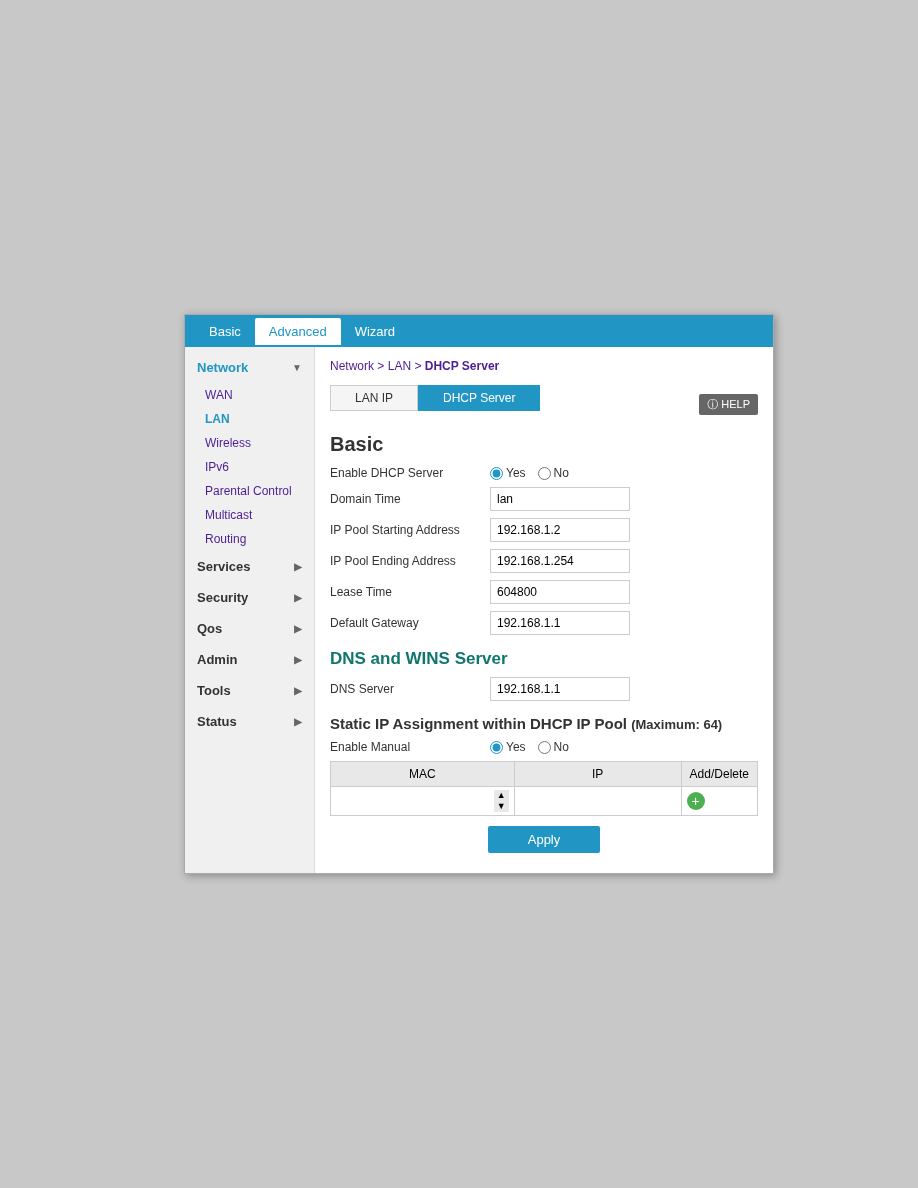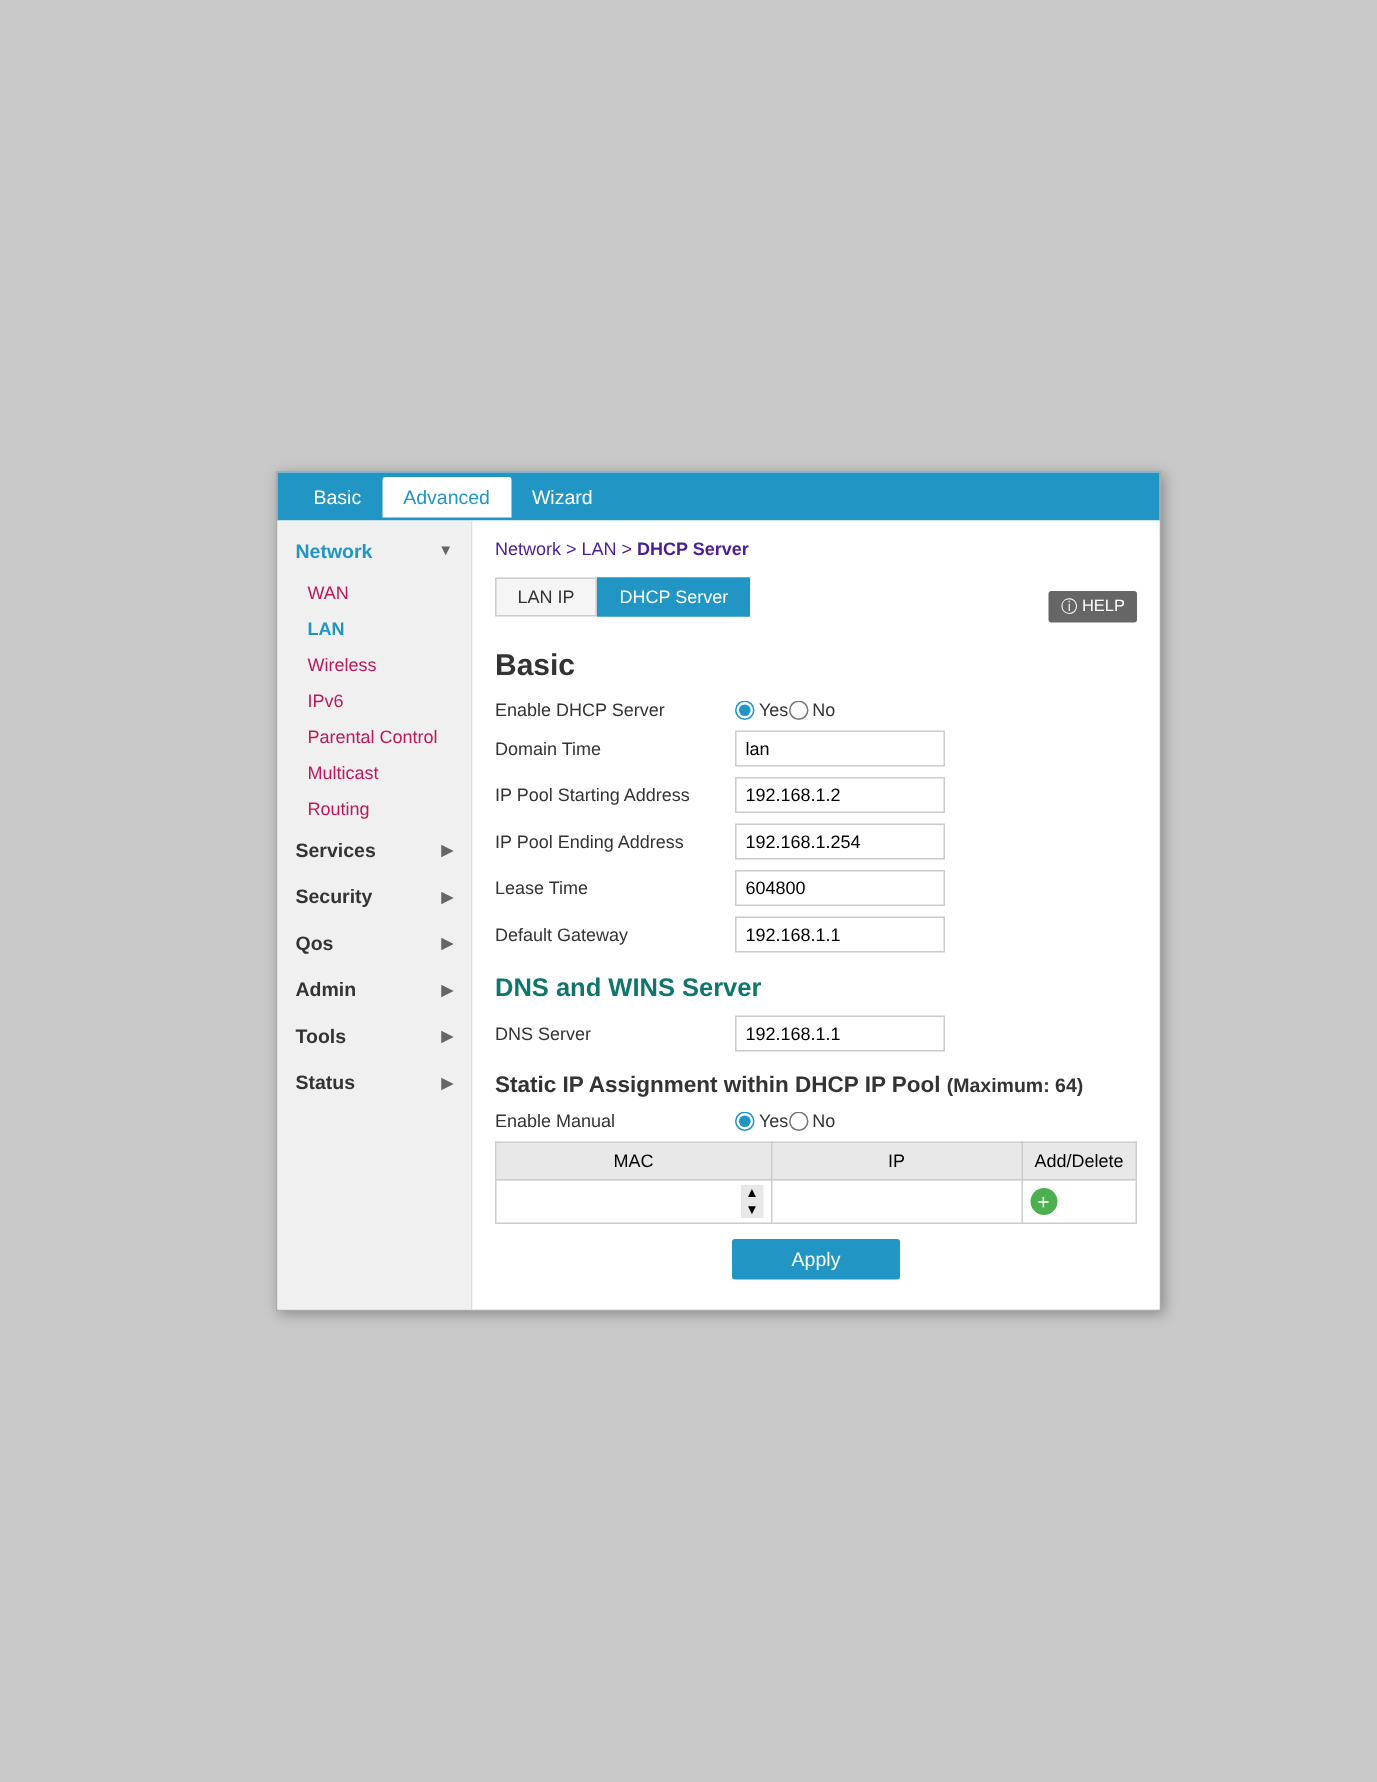--- a/index.html
+++ b/index.html
@@ -66,21 +66,21 @@
     .sidebar-main-item.active {
       color: #2196c4;
     }
     .sidebar-main-item .chevron {
       font-size: 10px;
       color: #666;
     }
     .sidebar-sub-item {
       padding: 5px 12px 5px 20px;
       font-size: 12px;
-      color: #be185d;
+      color: #4c1d95;
       cursor: pointer;
     }
     .sidebar-sub-item.active {
       color: #2196c4;
       font-weight: bold;
     }
     
     .main-content {
       flex: 1;
       padding: 8px 15px 15px 15px;
@@ -92,21 +92,21 @@
       color: #4c1d95;
       margin-bottom: 8px;
       padding: 4px 0;
     }
     
     .tabs {
       display: flex;
       margin-bottom: 12px;
     }
     .tab {
-      padding: 5px 14px;
+      padding: 5px 24px;
       border: 1px solid #ccc;
       cursor: pointer;
       font-size: 12px;
       background: #f5f5f5;
       color: #333;
     }
     .tab.active {
       background: #2196c4;
       color: #fff;
       border-color: #2196c4;
@@ -146,20 +146,21 @@
       border: 1px solid #ccc;
       padding: 3px 6px;
       font-size: 12px;
       width: 140px;
       height: 24px;
       outline: none;
     }
     .radio-group {
       display: flex;
       align-items: center;
+      gap: 12px;
     }
     .radio-label {
       display: flex;
       align-items: center;
       gap: 3px;
       font-size: 12px;
       color: #333;
     }
     .radio-input {
       accent-color: #2196c4;

